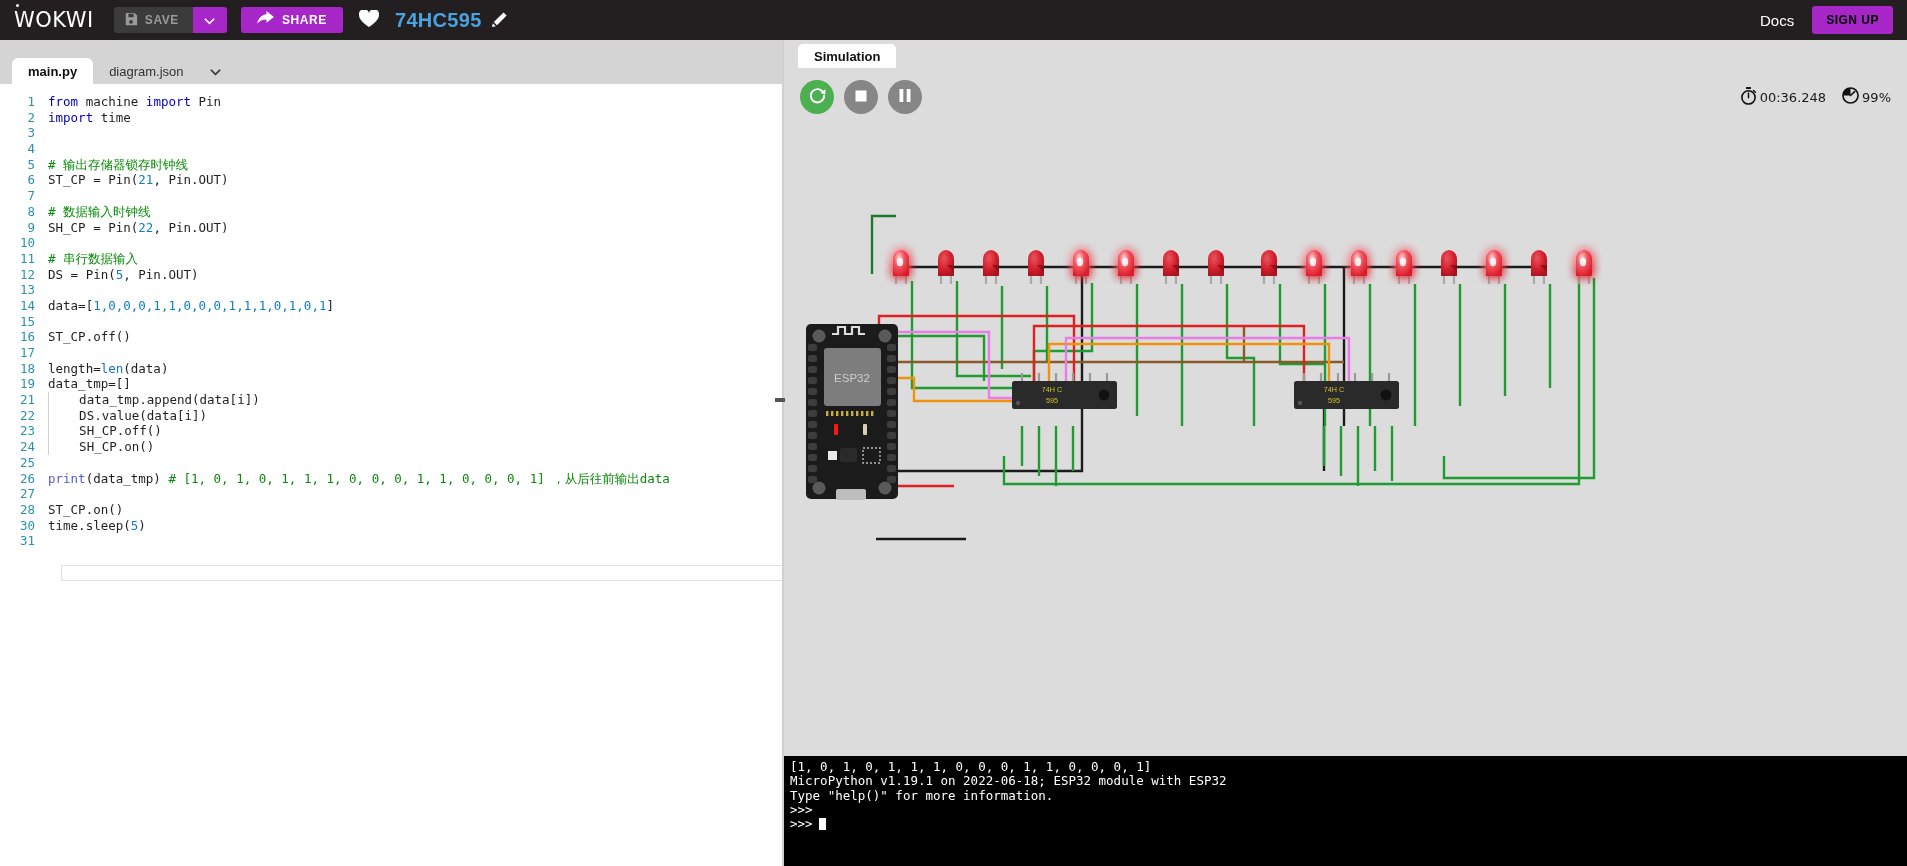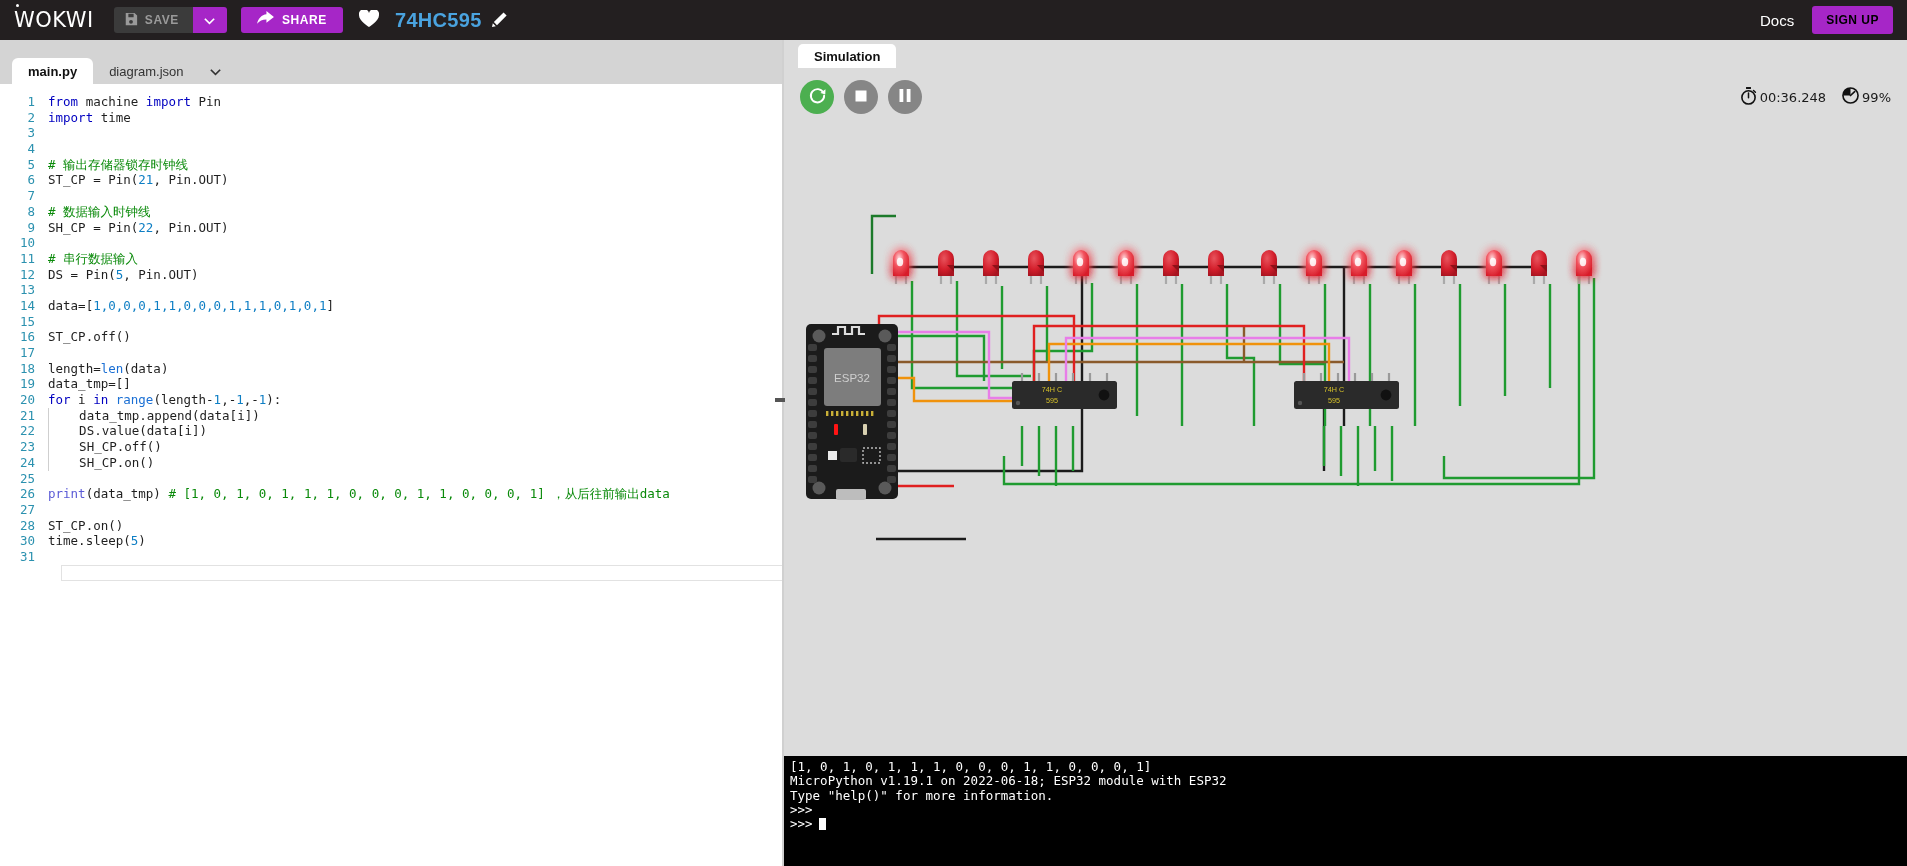--- a/index.html
+++ b/index.html
@@ -262,21 +262,20 @@
           <div class="cl"><span class="ln">10</span><span></span></div>
           <div class="cl"><span class="ln">11</span><span><span class="cmt"># 串行数据输入</span></span></div>
           <div class="cl"><span class="ln">12</span><span><span class="ct">DS = Pin(</span><span class="num">5</span><span class="ct">, Pin.OUT)</span></span></div>
           <div class="cl"><span class="ln">13</span><span></span></div>
           <div class="cl"><span class="ln">14</span><span><span class="ct">data=[</span><span class="num">1,0,0,0,1,1,0,0,0,1,1,1,0,1,0,1</span><span class="ct">]</span></span></div>
           <div class="cl"><span class="ln">15</span><span></span></div>
           <div class="cl"><span class="ln">16</span><span><span class="ct">ST_CP.off()</span></span></div>
           <div class="cl"><span class="ln">17</span><span></span></div>
           <div class="cl"><span class="ln">18</span><span><span class="ct">length=</span><span class="fn">len</span><span class="ct">(data)</span></span></div>
           <div class="cl"><span class="ln">19</span><span><span class="ct">data_tmp=[]</span></span></div>
-          <div class="cl"><span class="ln">20</span><span><span class="kw">for </span><span class="ct">i </span><span class="kw">in </span><span class="fn">range</span><span class="ct">(length-</span><span class="num">1</span><span class="ct">,-</span><span class="num">1</span><span class="ct">,-</span><span class="num">1</span><span class="ct">):</span></span></div>
           <div class="cl"><span class="ln">21</span><span><span class="indent-guide"></span><span class="ct">    data_tmp.append(data[i])</span></span></div>
           <div class="cl"><span class="ln">22</span><span><span class="indent-guide"></span><span class="ct">    DS.value(data[i])</span></span></div>
           <div class="cl"><span class="ln">23</span><span><span class="indent-guide"></span><span class="ct">    SH_CP.off()</span></span></div>
           <div class="cl"><span class="ln">24</span><span><span class="indent-guide"></span><span class="ct">    SH_CP.on()</span></span></div>
           <div class="cl"><span class="ln">25</span><span></span></div>
           <div class="cl"><span class="ln">26</span><span><span class="kw2">print</span><span class="ct">(data_tmp) </span><span class="cmt"># [1, 0, 1, 0, 1, 1, 1, 0, 0, 0, 1, 1, 0, 0, 0, 1] ，从后往前输出data</span></span></div>
           <div class="cl"><span class="ln">27</span><span></span></div>
           <div class="cl"><span class="ln">28</span><span><span class="ct">ST_CP.on()</span></span></div>
           <div class="cl"><span class="ln">30</span><span><span class="ct">time.sleep(</span><span class="num">5</span><span class="ct">)</span></span></div>
           <div class="cl"><span class="ln">31</span><span></span></div>

